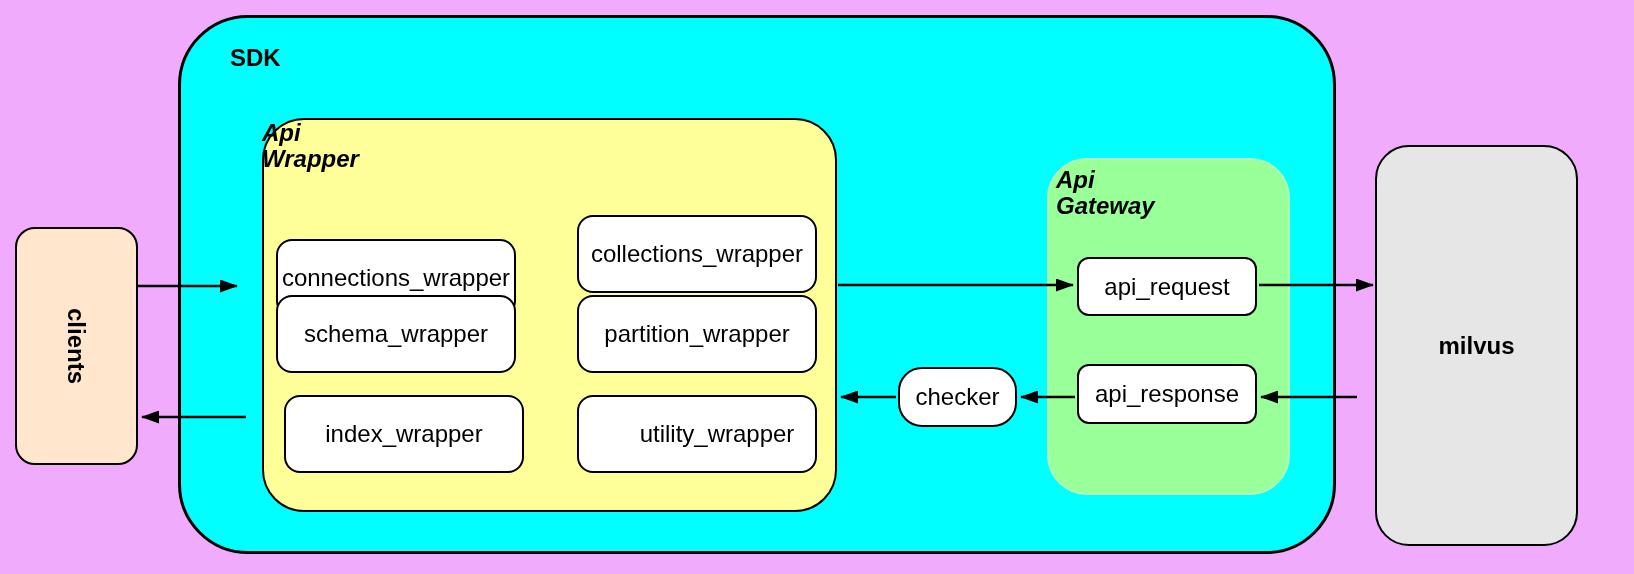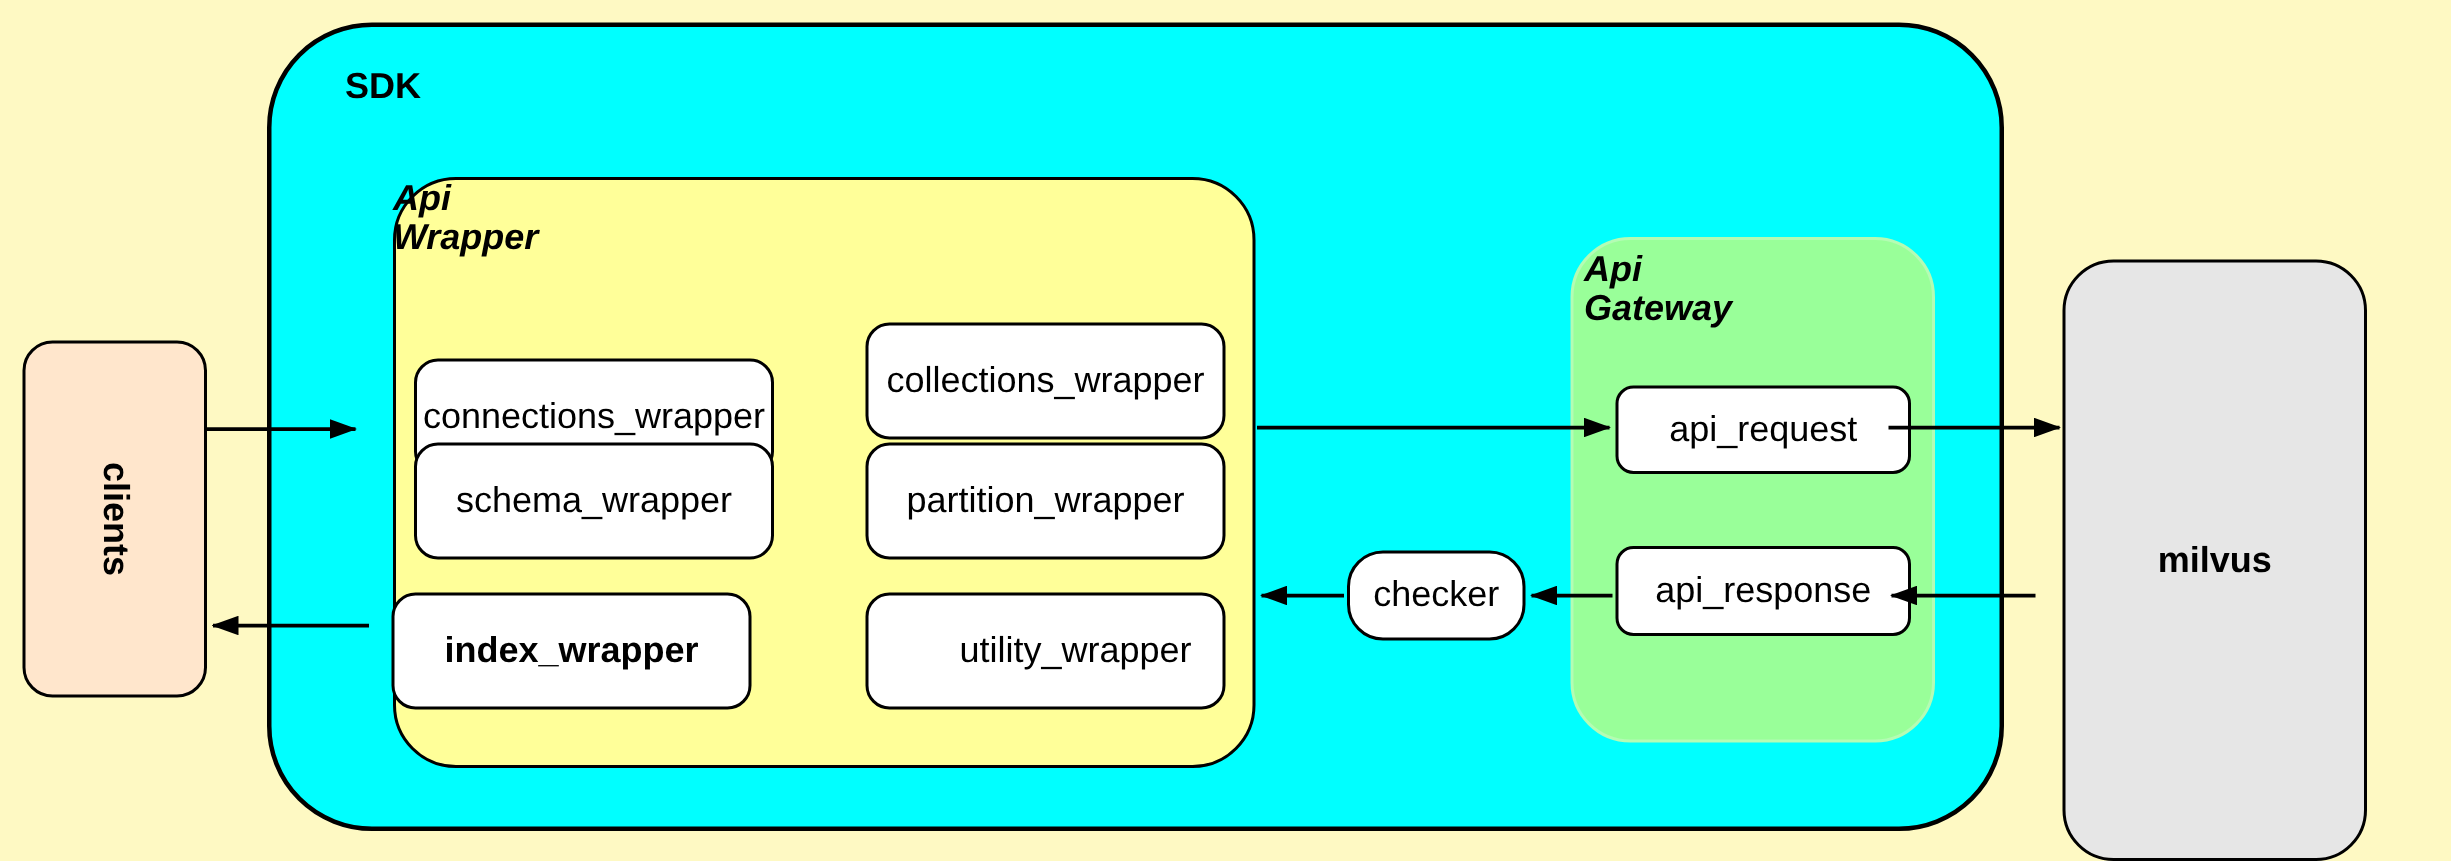--- a/index.html
+++ b/index.html
@@ -1,20 +1,20 @@
 <!DOCTYPE html>
 <html><head>
 <meta charset="utf-8">
 <style>
   html, body { margin: 0; padding: 0; background: #ffffff; }
   .canvas {
     position: relative;
     width: 1634px;
     height: 574px;
-    background: #fef9c3;
+    background: #f0abfc;
     font-family: "Liberation Sans", sans-serif;
     overflow: hidden;
   }
   .node { position: absolute; box-sizing: border-box; }
 
   
   .sdk {
     left: 178px; top: 15px; width: 1158px; height: 539px;
     background: #00ffff; border: 3px solid #000; border-radius: 70px;
   }
@@ -34,38 +34,38 @@
     display: flex; align-items: center; justify-content: center;
   }
   .clients-label {
     transform: rotate(90deg);
     font-weight: bold; font-size: 24px; color: #000; white-space: nowrap;
   }
   .milvus {
     left: 1375px; top: 145px; width: 203px; height: 401px;
     background: #e6e6e6; border: 2.5px solid #000; border-radius: 34px;
     display: flex; align-items: center; justify-content: center;
-    font-weight: bold; font-size: 24px; color: #000; margin-top: 28px;
+    font-weight: bold; font-size: 24px; color: #000;
   }
 
   
   .wnode {
     background: #ffffff; border: 2px solid #000;
     display: flex; align-items: center; justify-content: center;
     font-size: 24px; color: #000; white-space: nowrap;
   }
   .wrap-box { width: 240px; height: 78px; border-radius: 16px; }
   .pos-r1c1 { left: 276px; top: 195px; margin-top: 44px; }
   .pos-r1c2 { left: 577px; top: 195px; margin-top: 20px; }
   .pos-r2c1 { left: 276px; top: 295px; }
   .pos-r2c2 { left: 577px; top: 295px; }
-  .pos-r3c1 { left: 261px; top: 395px; font-weight: bold; }
+  .pos-r3c1 { left: 284px; top: 395px; }
   .pos-r3c2 { left: 577px; top: 395px; padding-left: 40px; }
 
-  .gw-box { width: 197px; height: 59px; border-radius: 12px; }
+  .gw-box { width: 180px; height: 59px; border-radius: 12px; }
   .pos-request  { left: 1077px; top: 257px; }
   .pos-response { left: 1077px; top: 364px; height: 60px; }
   .checker-box  { left: 898px; top: 367px; width: 119px; height: 60px; border-radius: 24px; }
 
   
   .title { position: absolute; font-weight: bold; font-size: 24px; color: #000; }
   .sdk-title { left: 230px; top: 44px; }
   .two-line { text-align: left; line-height: 26px; font-style: italic; }
   .wrapper-title { left: 262px; top: 120px; width: 120px; }
   .gateway-title { left: 1056px; top: 167px; width: 120px; }

